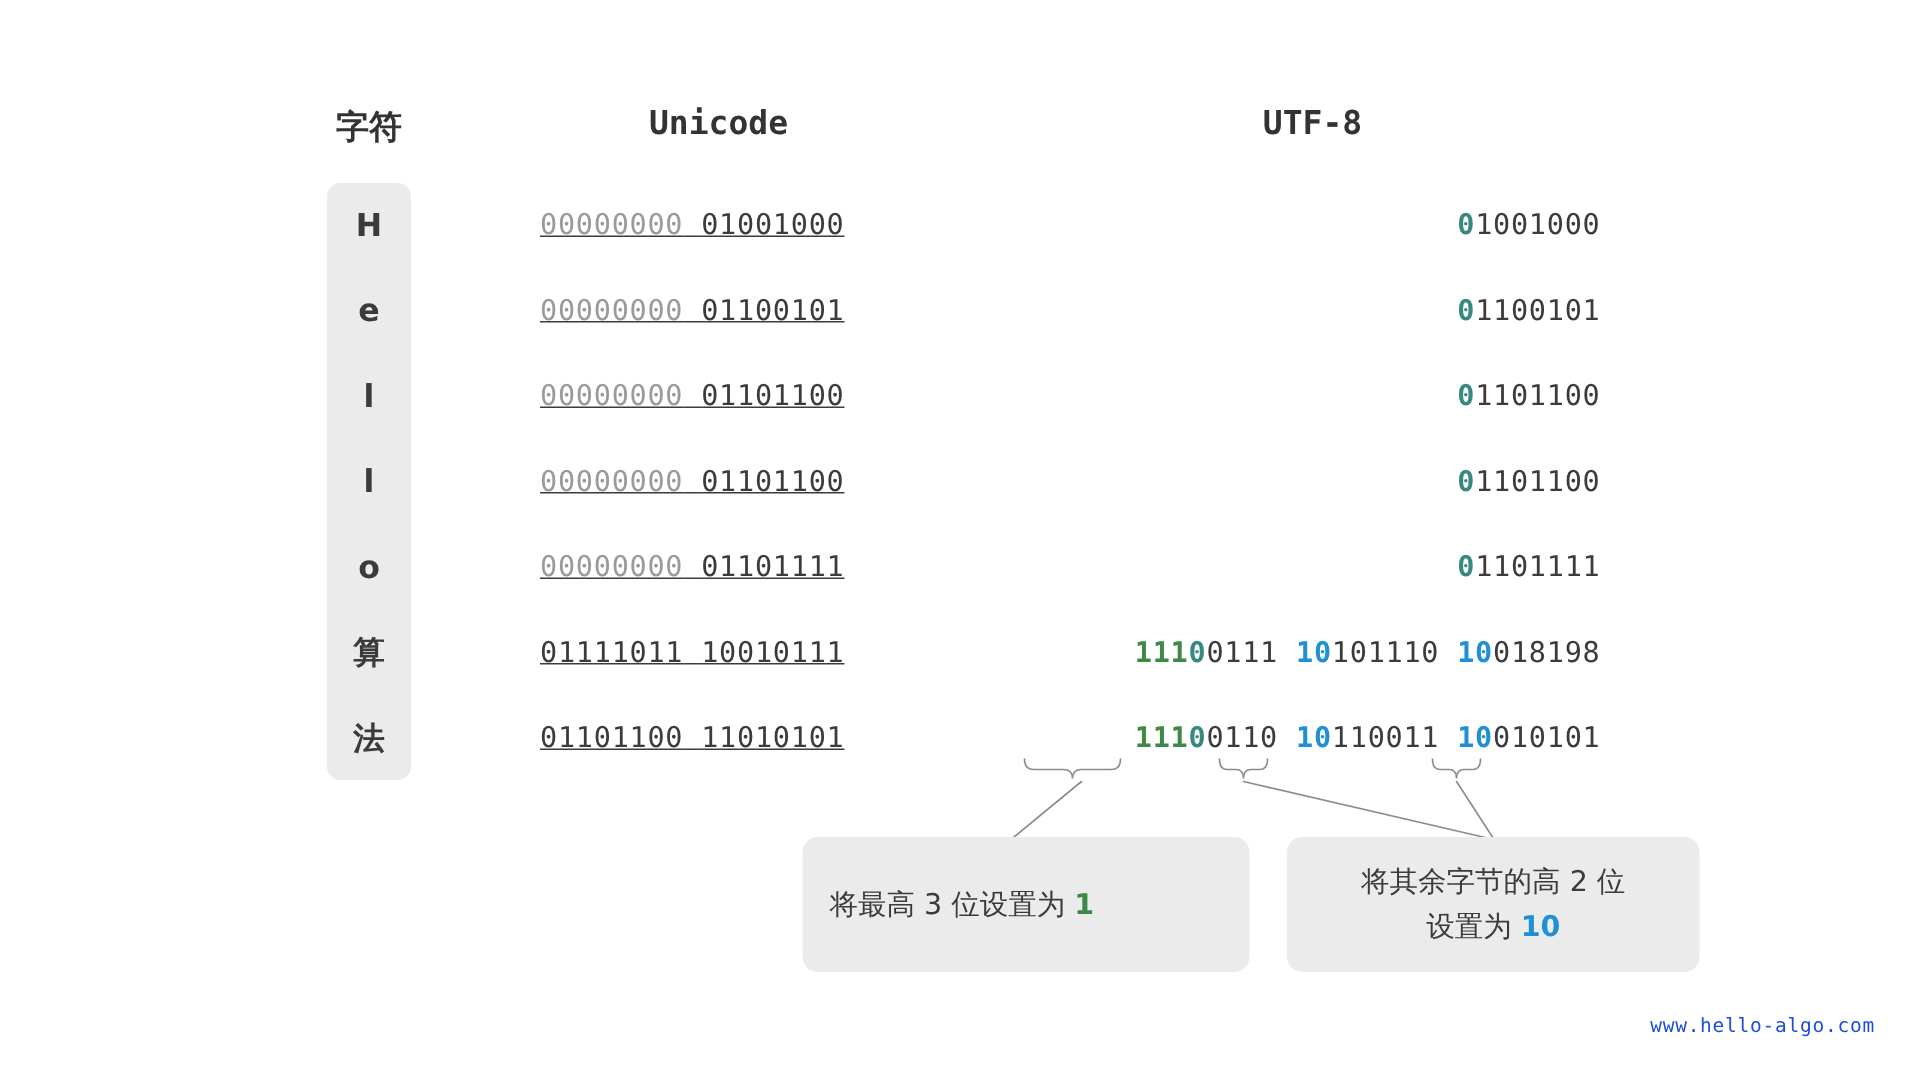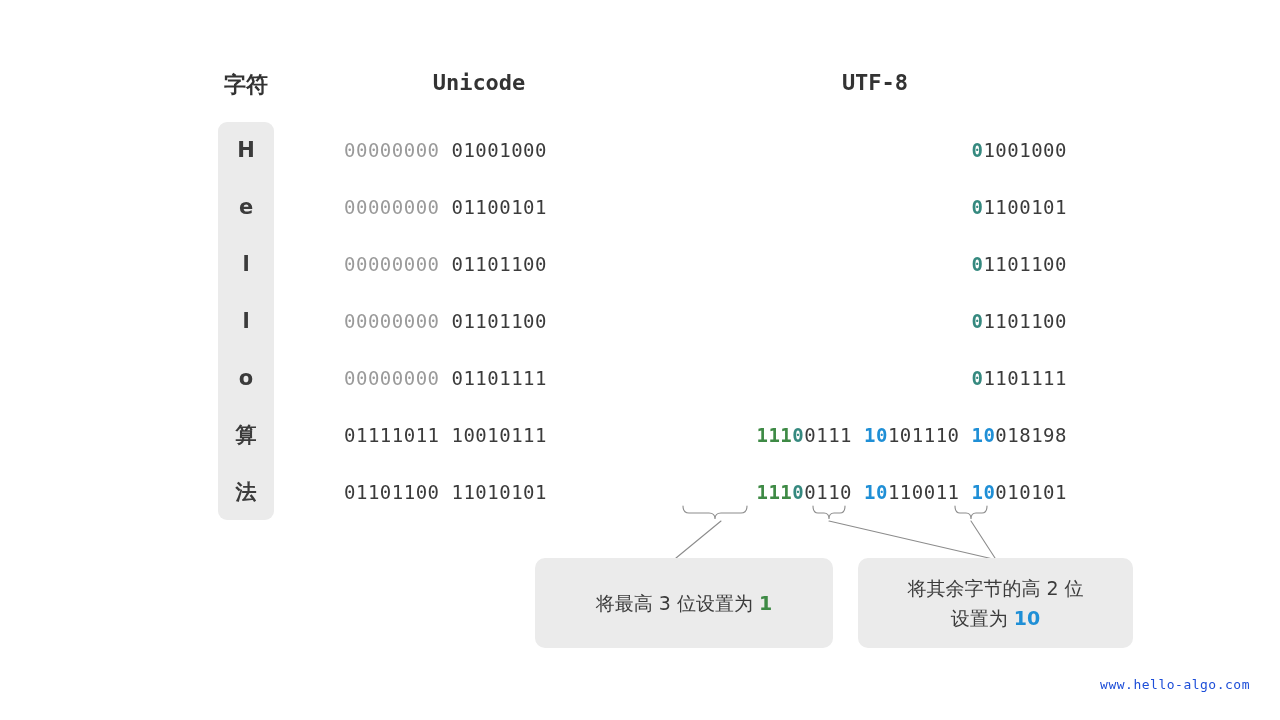--- a/index.html
+++ b/index.html
@@ -75,29 +75,30 @@
 
   
   .row {
     position: absolute;
     left: 0;
     width: 1280px;
     height: 57px;
   }
   .unicode-cell {
     position: absolute;
-    left: 344px;
+    left: 360px;
     top: 0;
     height: 57px;
     line-height: 57px;
     font-family: "DejaVu Sans Mono", monospace;
     font-size: 19px;
     letter-spacing: 0.5px;
     white-space: pre;
     color: #3b3b3b;
+    text-decoration: underline;
   }
   .utf8-cell {
     position: absolute;
     left: 0;
     top: 0;
     width: 1067px;
     height: 57px;
     line-height: 57px;
     text-align: right;
     font-family: "DejaVu Sans Mono", monospace;
@@ -137,21 +138,21 @@
   .note .line {
     line-height: 30px;
     white-space: pre;
   }
   #note-left {
     left: 535px;
     top: 558px;
     width: 298px;
     height: 90px;
     padding: 0 18px;
-    text-align: center;
+    text-align: left;
   }
   #note-right {
     left: 858px;
     top: 558px;
     width: 275px;
     height: 90px;
     padding: 0 18px;
     text-align: center;
   }
 

